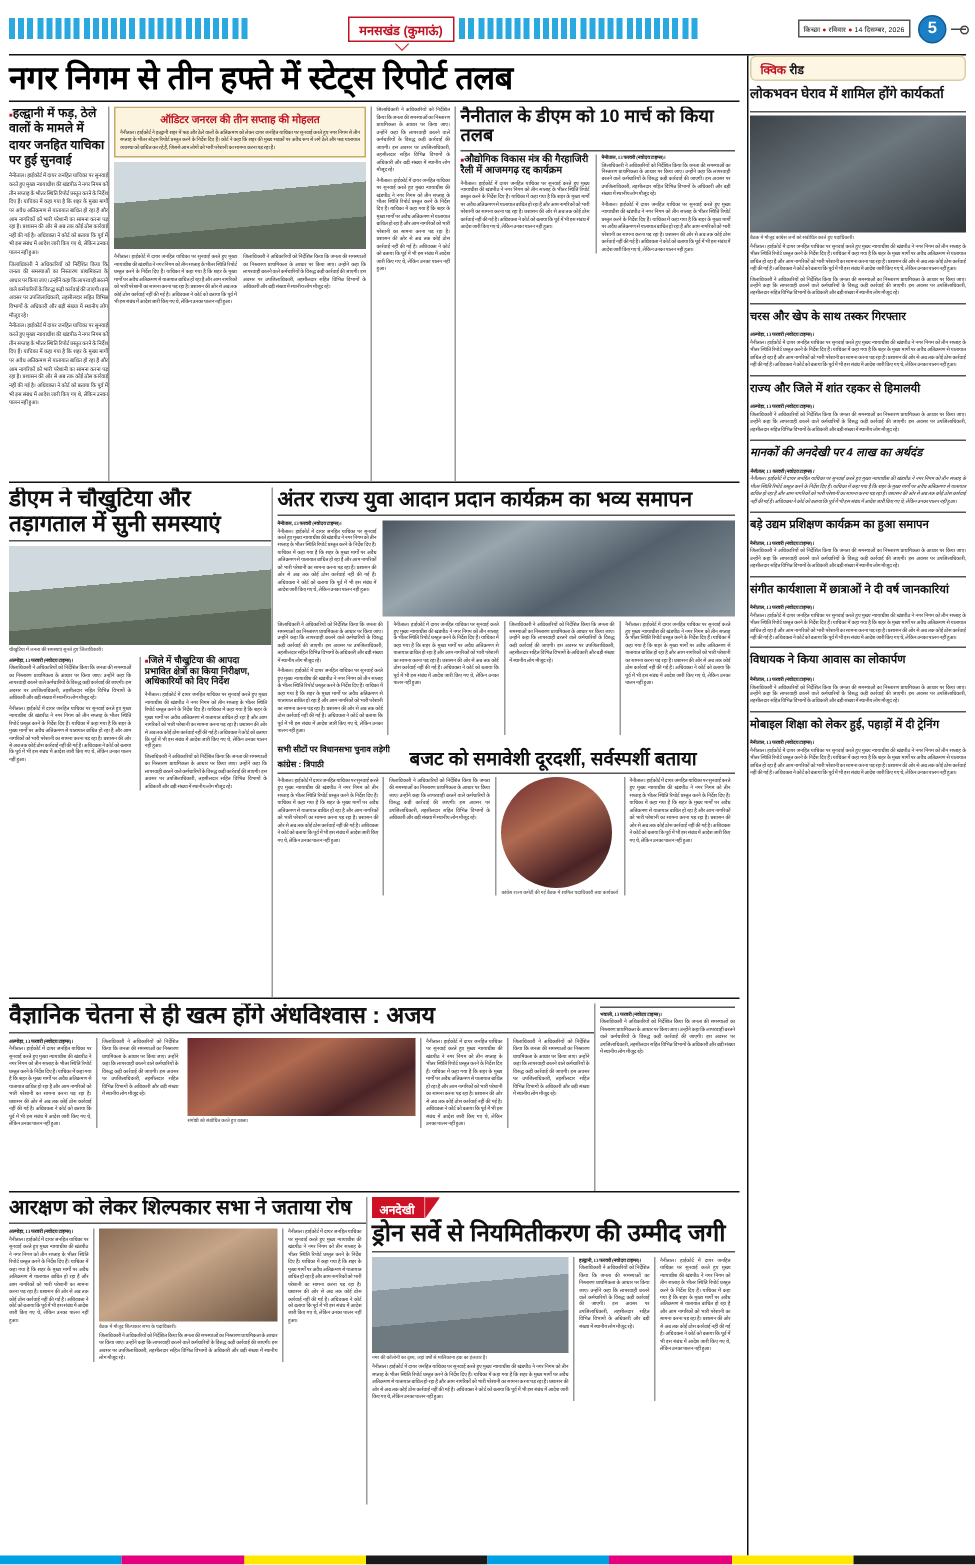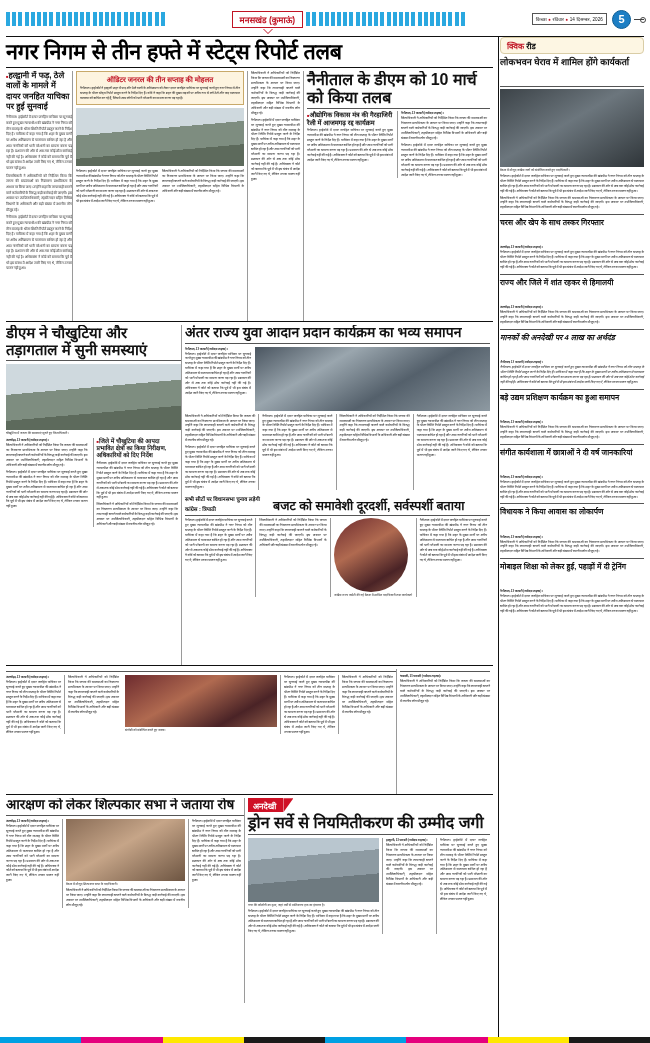--- a/index.html
+++ b/index.html
@@ -101,21 +101,21 @@
 
   
   .flexrow { display:flex; }
   .mt2{margin-top:2px}.mt3{margin-top:3px}
   .px3{padding-left:3px;padding-right:3px}
 
   .boxnote { border:1px solid #c8a96a; background:#fdf4e0; padding:3px; }
   .boxnote h4 { font-size:7px; color:#c01424; text-align:center; margin-bottom:2px;}
 
   .sidebar { border-left:1.2px solid #111; padding-left:1px; }
-  .sb-hl { font-size:7.6px; font-weight:bold; line-height:1.2; margin:3px 0 18px;}
+  .sb-hl { font-size:7.6px; font-weight:bold; line-height:1.2; margin:3px 0 6px;}
   .sb-hl.big { font-size:9px; }
 
   .roundphoto { border-radius:50%; overflow:hidden; }
   .footstrip { position:absolute; left:0; bottom:0; width:650px; height:6px; display:flex; }
   .footstrip i { flex:1; }
 </style>
 </head>
 <body>
 
 <div class="page">
@@ -228,21 +228,21 @@
             <div class="txt d" style="flex:1">जिलाधिकारी ने अधिकारियों को निर्देशित किया कि जनता की समस्याओं का निस्तारण प्राथमिकता के आधार पर किया जाए। उन्होंने कहा कि लापरवाही बरतने वाले कर्मचारियों के विरुद्ध कड़ी कार्रवाई की जाएगी। इस अवसर पर उपजिलाधिकारी, तहसीलदार सहित विभिन्न विभागों के अधिकारी और बड़ी संख्या में स्थानीय लोग मौजूद रहे।</div>
           </div>
         </div>
 
         <div class="col colrule px3" style="width:56px">
           <div class="txt d">जिलाधिकारी ने अधिकारियों को निर्देशित किया कि जनता की समस्याओं का निस्तारण प्राथमिकता के आधार पर किया जाए। उन्होंने कहा कि लापरवाही बरतने वाले कर्मचारियों के विरुद्ध कड़ी कार्रवाई की जाएगी। इस अवसर पर उपजिलाधिकारी, तहसीलदार सहित विभिन्न विभागों के अधिकारी और बड़ी संख्या में स्थानीय लोग मौजूद रहे।</div>
           <div class="txt d mt2">नैनीताल। हाईकोर्ट में दायर जनहित याचिका पर सुनवाई करते हुए मुख्य न्यायाधीश की खंडपीठ ने नगर निगम को तीन सप्ताह के भीतर स्थिति रिपोर्ट प्रस्तुत करने के निर्देश दिए हैं। याचिका में कहा गया है कि शहर के मुख्य मार्गों पर अवैध अतिक्रमण से यातायात बाधित हो रहा है और आम नागरिकों को भारी परेशानी का सामना करना पड़ रहा है। प्रशासन की ओर से अब तक कोई ठोस कार्रवाई नहीं की गई है। अधिवक्ता ने कोर्ट को बताया कि पूर्व में भी इस संबंध में आदेश जारी किए गए थे, लेकिन उनका पालन नहीं हुआ।</div>
         </div>
 
         <div class="col colrule px3" style="width:190px">
-          <div class="hl-2" style="font-size:16px">नैनीताल के डीएम को 10 मार्च को किया तलब</div>
+          <div class="hl-2" style="font-size:12px">नैनीताल के डीएम को 10 मार्च को किया तलब</div>
           <div class="rule-thin mt2"></div>
           <div class="flexrow mt2" style="gap:4px">
             <div style="flex:1">
               <div class="hl-s" style="font-size:6.5px;color:#111">
                 <span class="bullet">■</span><span>औद्योगिक विकास मंत्र की गैरहाजिरी रैली में आजमगढ़ रद्द कार्यक्रम</span>
               </div>
               <div class="txt d mt2">नैनीताल। हाईकोर्ट में दायर जनहित याचिका पर सुनवाई करते हुए मुख्य न्यायाधीश की खंडपीठ ने नगर निगम को तीन सप्ताह के भीतर स्थिति रिपोर्ट प्रस्तुत करने के निर्देश दिए हैं। याचिका में कहा गया है कि शहर के मुख्य मार्गों पर अवैध अतिक्रमण से यातायात बाधित हो रहा है और आम नागरिकों को भारी परेशानी का सामना करना पड़ रहा है। प्रशासन की ओर से अब तक कोई ठोस कार्रवाई नहीं की गई है। अधिवक्ता ने कोर्ट को बताया कि पूर्व में भी इस संबंध में आदेश जारी किए गए थे, लेकिन उनका पालन नहीं हुआ।</div>
             </div>
             <div style="flex:1" class="colrule px3">
               <div class="txt d lead">नैनीताल, 13 फरवरी (नवोदय टाइम्स)।</div>
@@ -331,20 +331,21 @@
               <div class="txt d">नैनीताल। हाईकोर्ट में दायर जनहित याचिका पर सुनवाई करते हुए मुख्य न्यायाधीश की खंडपीठ ने नगर निगम को तीन सप्ताह के भीतर स्थिति रिपोर्ट प्रस्तुत करने के निर्देश दिए हैं। याचिका में कहा गया है कि शहर के मुख्य मार्गों पर अवैध अतिक्रमण से यातायात बाधित हो रहा है और आम नागरिकों को भारी परेशानी का सामना करना पड़ रहा है। प्रशासन की ओर से अब तक कोई ठोस कार्रवाई नहीं की गई है। अधिवक्ता ने कोर्ट को बताया कि पूर्व में भी इस संबंध में आदेश जारी किए गए थे, लेकिन उनका पालन नहीं हुआ।</div>
             </div>
           </div>
         </div>
       </div>
 
       <div class="rule"></div>
 
       <div class="flexrow mt3" style="height:125px">
         <div class="col" style="width:390px">
+          <div class="hl-2" style="font-size:15.5px">वैज्ञानिक चेतना से ही खत्म होंगे अंधविश्वास : अजय</div>
           <div class="rule-thin mt2"></div>
           <div class="flexrow mt3" style="gap:0">
             <div style="width:58px;padding-right:3px">
               <div class="txt d lead">अल्मोड़ा, 13 फरवरी (नवोदय टाइम्स)।</div>
               <div class="txt d">नैनीताल। हाईकोर्ट में दायर जनहित याचिका पर सुनवाई करते हुए मुख्य न्यायाधीश की खंडपीठ ने नगर निगम को तीन सप्ताह के भीतर स्थिति रिपोर्ट प्रस्तुत करने के निर्देश दिए हैं। याचिका में कहा गया है कि शहर के मुख्य मार्गों पर अवैध अतिक्रमण से यातायात बाधित हो रहा है और आम नागरिकों को भारी परेशानी का सामना करना पड़ रहा है। प्रशासन की ओर से अब तक कोई ठोस कार्रवाई नहीं की गई है। अधिवक्ता ने कोर्ट को बताया कि पूर्व में भी इस संबंध में आदेश जारी किए गए थे, लेकिन उनका पालन नहीं हुआ।</div>
             </div>
             <div style="width:58px" class="colrule px3">
               <div class="txt d">जिलाधिकारी ने अधिकारियों को निर्देशित किया कि जनता की समस्याओं का निस्तारण प्राथमिकता के आधार पर किया जाए। उन्होंने कहा कि लापरवाही बरतने वाले कर्मचारियों के विरुद्ध कड़ी कार्रवाई की जाएगी। इस अवसर पर उपजिलाधिकारी, तहसीलदार सहित विभिन्न विभागों के अधिकारी और बड़ी संख्या में स्थानीय लोग मौजूद रहे।</div>
             </div>
             <div style="flex:1" class="px3">

